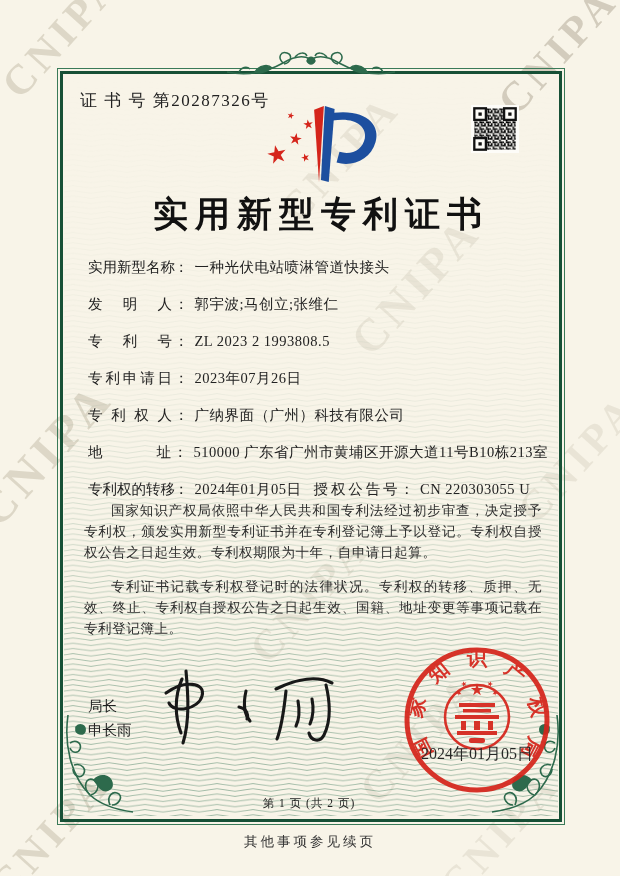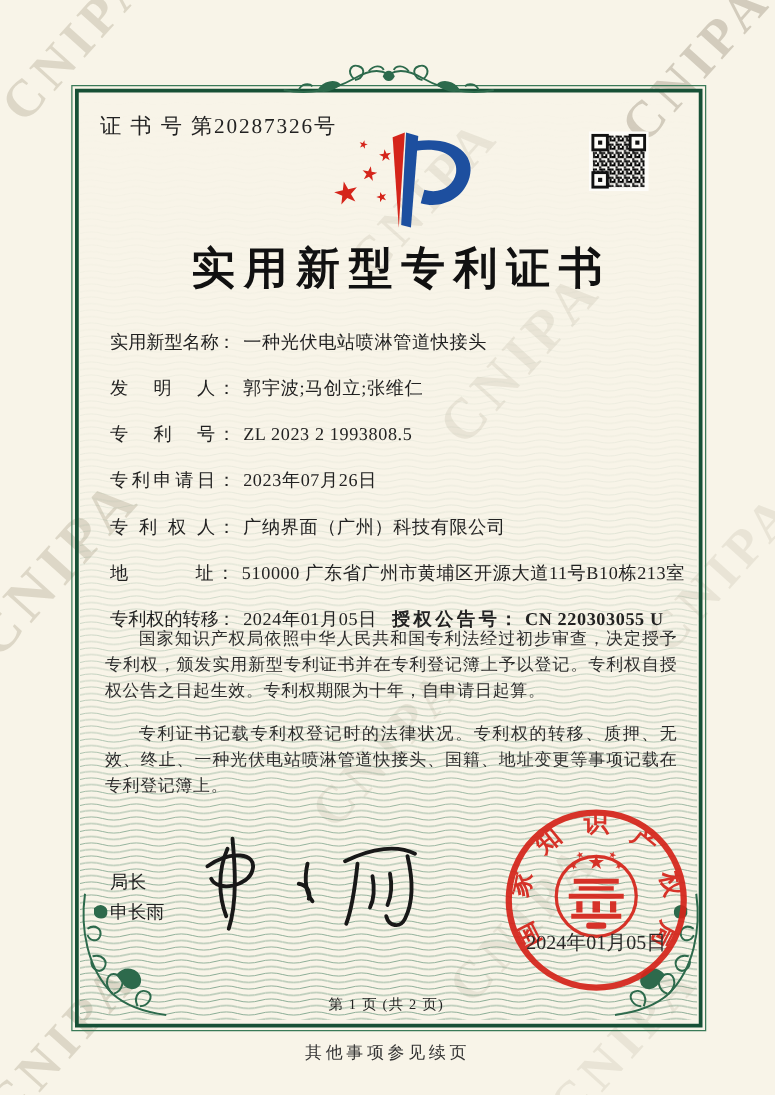--- a/index.html
+++ b/index.html
@@ -24,25 +24,25 @@
   .flourish-bl{position:absolute;left:60px;top:713px;}
   .flourish-br{position:absolute;left:490px;top:713px;transform:scaleX(-1);}
   
   .cert-no{position:absolute;left:80px;top:89px;font-size:17px;letter-spacing:1.5px;}
   .logo{position:absolute;left:255px;top:104px;}
   .qr{position:absolute;left:471px;top:105px;}
   .title{position:absolute;left:67px;top:191px;width:508px;text-align:center;
          font-size:35px;font-weight:900;letter-spacing:7px;color:#111;}
   
   .fields{position:absolute;left:88px;top:246px;width:460px;font-size:14.5px;}
-  .frow{height:32px;padding-top:5px;display:flex;align-items:flex-end;white-space:nowrap;}
+  .frow{height:32px;padding-top:5px;display:flex;align-items:center;white-space:nowrap;}
   .flabel{display:inline-block;width:84px;text-align:justify;text-align-last:justify;}
   .colon{margin:0 6px 0 2px;}
   .fvalue{letter-spacing:0.5px;}
-  .fgroup2{margin-left:12px;display:flex;align-items:baseline;font-weight:bold;}
+  .fgroup2{margin-left:12px;display:flex;align-items:baseline;}
   
   .paras{position:absolute;left:84px;top:500px;width:458px;font-size:13.5px;
          line-height:21px;letter-spacing:0.6px;color:#2d2d2d;text-align:justify;}
   .paras p{margin:0 0 13px 0;text-indent:2em;}
   
   .director{position:absolute;left:88px;top:694px;font-size:14.5px;line-height:24px;}
   .signature{position:absolute;left:150px;top:663px;}
   .seal{position:absolute;left:402px;top:645px;}
   
   .page-info{position:absolute;left:57px;top:796px;width:504px;text-align:center;
@@ -216,21 +216,21 @@
       <span class="fgroup2">
         <span class="flabel">授权公告号</span>
           <span class="colon">：</span>
           <span class="fvalue">CN 220303055 U</span>
       </span>
     </div>
   </div>
 
   <div class="paras">
     <p>国家知识产权局依照中华人民共和国专利法经过初步审查，决定授予专利权，颁发实用新型专利证书并在专利登记簿上予以登记。专利权自授权公告之日起生效。专利权期限为十年，自申请日起算。</p>
-    <p>专利证书记载专利权登记时的法律状况。专利权的转移、质押、无效、终止、一种光伏电站喷淋管道快接头、国籍、地址变更等事项记载在专利登记簿上。</p>
+    <p>专利证书记载专利权登记时的法律状况。专利权的转移、质押、无效、终止、专利权自授权公告之日起生效、国籍、地址变更等事项记载在专利登记簿上。</p>
   </div>
 
   <div class="director">
     <div>局长</div>
     <div>申长雨</div>
   </div>
 
   <svg class="signature" width="185" height="88">
     <g stroke="#181818" stroke-width="3.1" fill="none" stroke-linecap="round">
       <path d="M32,16 C24,34 25,54 31,70"></path>

